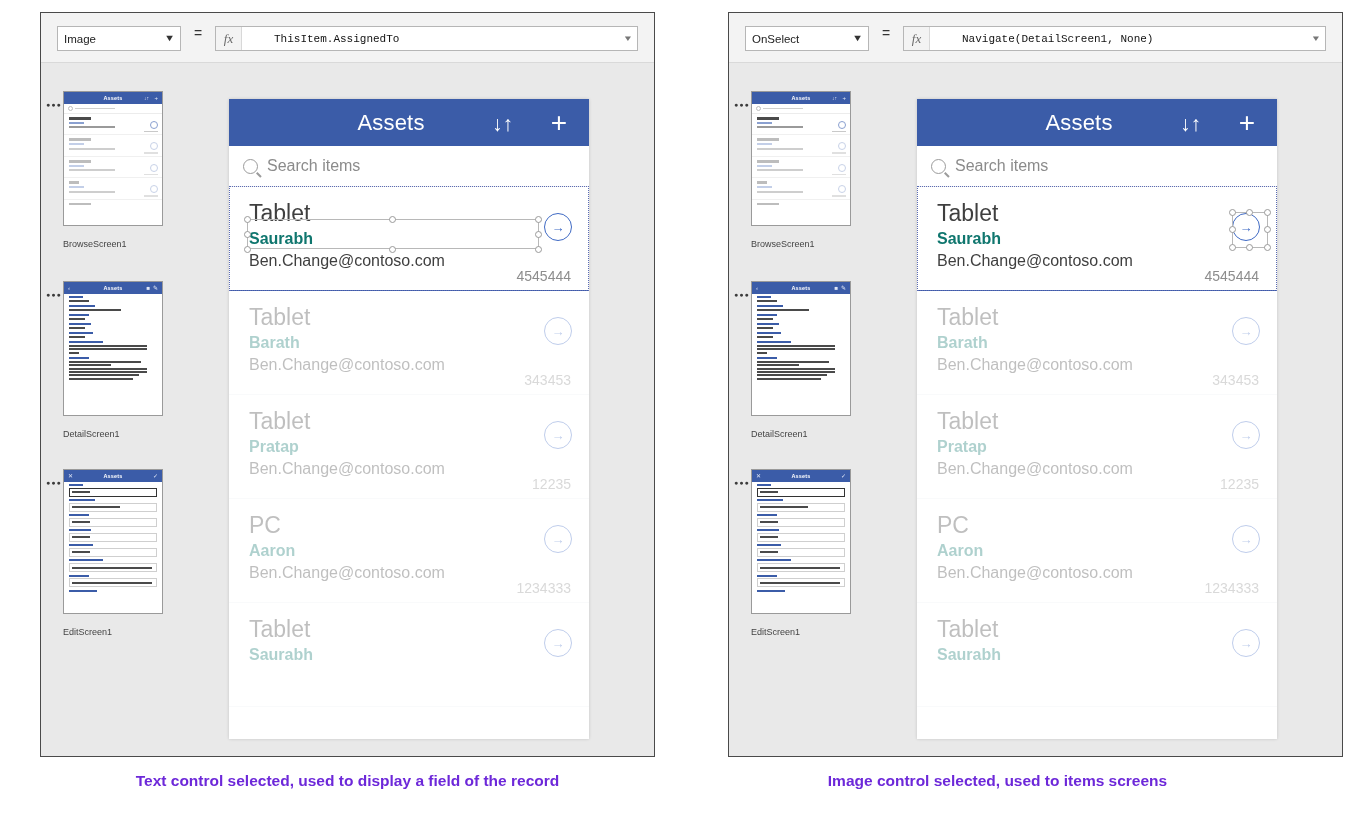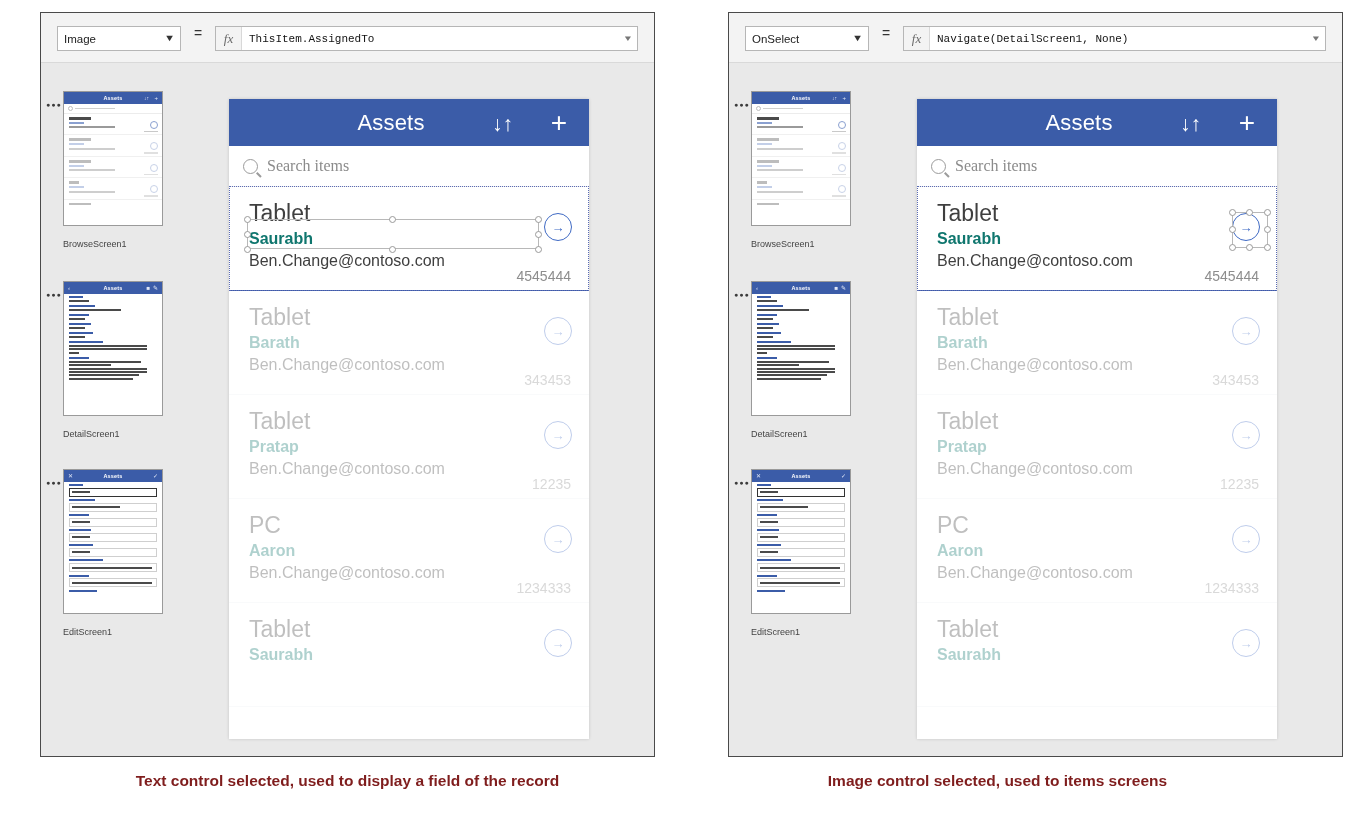--- a/index.html
+++ b/index.html
@@ -65,21 +65,21 @@
     display:flex;align-items:center;justify-content:center;
     font-family:"Liberation Serif", serif;
     font-style:italic;font-size:13px;color:#6a6a6a;
   }
   .fx-text{
     flex:1;
     display:flex;align-items:center;
     padding-left:7px;
     font-family:"Liberation Mono", monospace;
     font-size:11px;color:#111;
-    white-space:nowrap;overflow:hidden;
+    white-space:nowrap;overflow:hidden;margin-left:25px;
   }
   .fx-expand{
     flex:0 0 18px;
     display:flex;align-items:center;justify-content:center;
     font-size:8px;color:#777;
     transform:scaleX(1.3);
   }
 
   
   .rail{
@@ -198,21 +198,21 @@
   }
   .search-ico{
     width:13px;height:13px;border:1.6px solid #9b9b9b;border-radius:50%;
     position:relative;flex:0 0 auto;
   }
   .search-ico::after{
     content:"";position:absolute;right:-5px;bottom:-3px;
     width:6px;height:1.6px;background:#9b9b9b;
     transform:rotate(45deg);
   }
-  .search-ph{font-size:16px;color:#8b8b8b;font-family:Liberation Serif, serif;}
+  .search-ph{font-size:16px;color:#8b8b8b;}
 
   .item{
     position:relative;
     height:104px;
     border-bottom:1px solid #eef0f5;
     padding:14px 18px 0 20px;
     box-sizing:border-box;
     background:#ffffff;
   }
   .item .ttl{font-size:23px;color:#3f3f3f;line-height:1.05;}
@@ -251,21 +251,21 @@
   }
   .handle{
     position:absolute;width:7px;height:7px;
     background:#ffffff;border:1px solid #9a9a9a;border-radius:50%;
     box-sizing:border-box;
   }
 
   
   .caption{
     position:absolute;top:772px;
-    font-size:15.5px;font-weight:bold;color:#7f1d1d;
+    font-size:15.5px;font-weight:bold;color:#6d28d9;
     text-align:center;white-space:nowrap;
   }
   .caption.left{left:40px;width:615px;}
   .caption.right{left:690px;width:615px;}
 </style>
 </head>
 <body>
 
 <div class="panel left">
 

